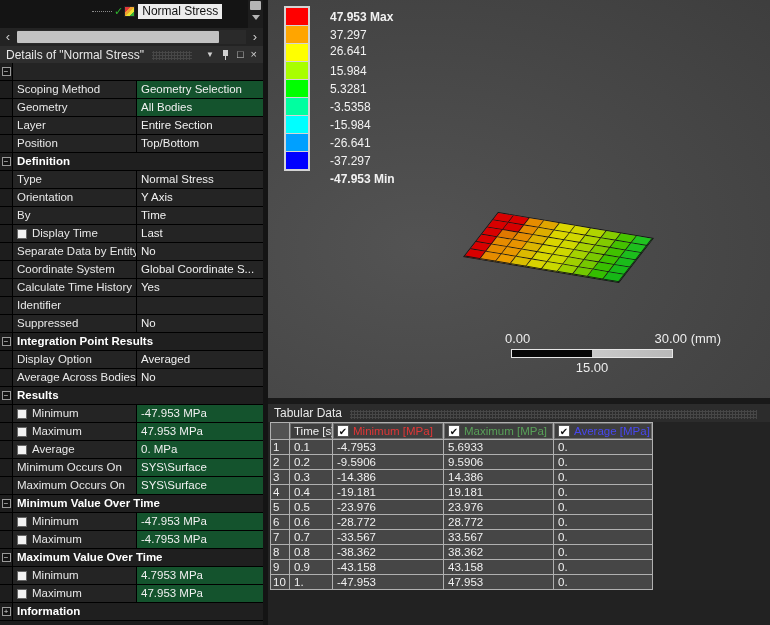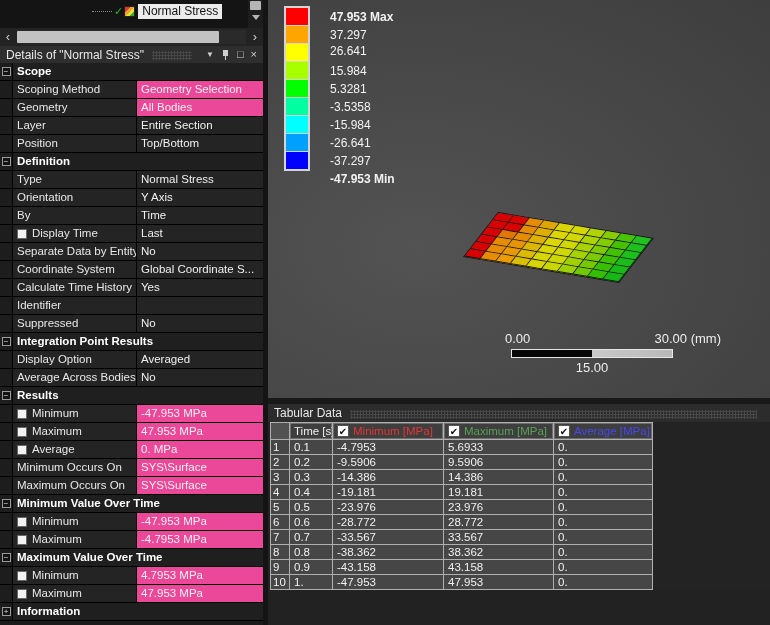--- a/index.html
+++ b/index.html
@@ -37,21 +37,21 @@
   .pin:before { content:""; position:absolute; top:1px; left:2px; width:5px; height:6px; background:#cfcfcf; }
   .pin:after { content:""; position:absolute; top:7px; left:4px; width:1px; height:4px; background:#cfcfcf; }
 
   .details-rows { flex:1; background:#1b1b1b; overflow:hidden; }
   .drow { display:flex; height:18px; border-bottom:1px solid #000; background:#242424; }
   .dgut { width:13px; border-right:1px solid #000; display:flex; align-items:center; justify-content:center; background:#1d1d1d; }
   .expander { width:9px; height:9px; border:1px solid #9a9a9a; color:#ddd; font-size:8px; line-height:7px; text-align:center; background:#141414; }
   .dsect { flex:1; color:#fff; font-weight:bold; font-size:11.5px; line-height:17px; padding-left:4px; background:#1f1f1f; }
   .dlabel { width:124px; border-right:1px solid #000; color:#e8e8e8; font-size:11.5px; line-height:17px; padding-left:4px; display:flex; align-items:center; white-space:nowrap; overflow:hidden; }
   .dvalue { flex:1; color:#f0f0f0; font-size:11.5px; line-height:17px; padding-left:4px; white-space:nowrap; overflow:hidden; }
-  .dvalue.slate { background:#ec4899; }
+  .dvalue.slate { background:#14532d; }
   .dcheck { display:inline-block; width:10px; height:10px; background:#f2f2f2; border:1px solid #666; margin-right:5px; flex:none; }
 
   
   .splitter { width:5px; height:625px; background:#141414; }
 
   
   .right { position:relative; width:502px; height:625px; display:flex; flex-direction:column; }
   .viewport { position:relative; height:398px;
     background:radial-gradient(140% 120% at 30% 62%, #535353 0%, #474747 40%, #3a3a3a 85%); }
 
@@ -129,21 +129,20 @@
       <span class="pin"></span>
       <span class="tbar-icon">□</span>
       <span class="tbar-icon">×</span>
     </div>
 
     <div class="details-rows" id="details-rows">
         <div class="drow">
           <div class="dgut">
             <div class="expander">−</div>
           </div>
-          <div class="dsect">Scope</div>
         </div>
         <div class="drow">
           <div class="dgut"></div>
           <div class="dlabel">
             <span>Scoping Method</span>
           </div>
           <div class="dvalue slate">Geometry Selection</div>
         </div>
         <div class="drow">
           <div class="dgut"></div>

